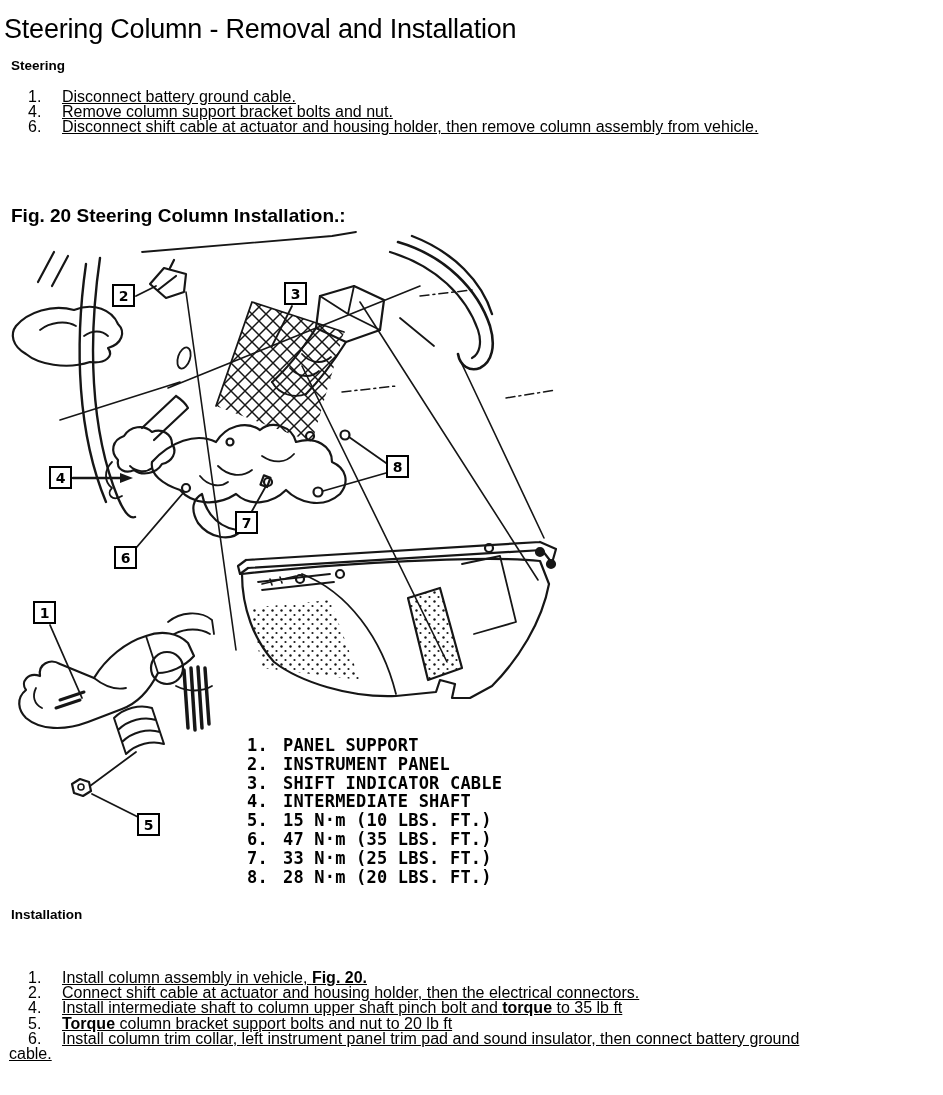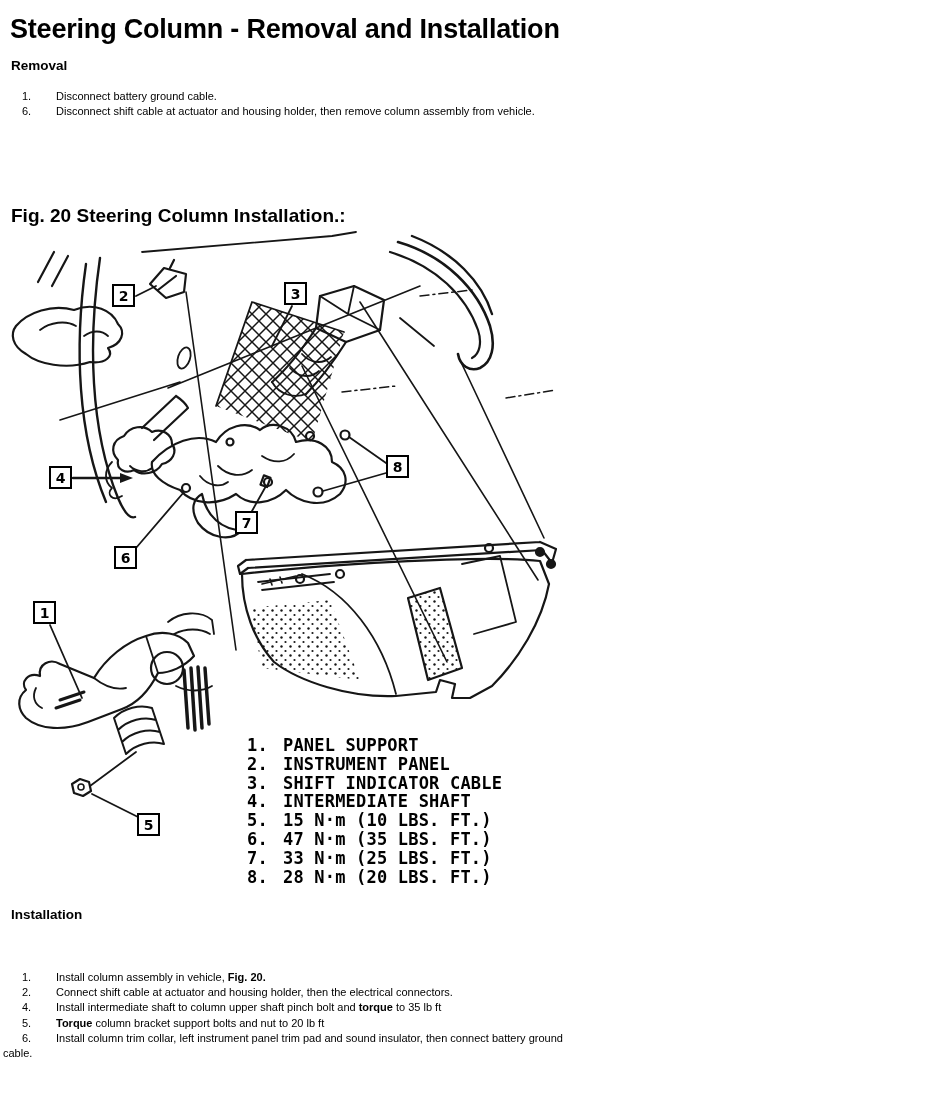--- a/index.html
+++ b/index.html
@@ -1,25 +1,25 @@
 <!DOCTYPE html>
 <html><head>
 <meta charset="utf-8">
 <style>
   html,body{margin:0;padding:0;background:#fff;}
   body{font-family:"Liberation Sans","DejaVu Sans",sans-serif;color:#000;}
   .page{position:relative;width:943px;height:1095px;background:#fff;overflow:hidden;}
 
-  .title{position:absolute;left:10px;top:-4px;font-size:27px;font-weight:700;letter-spacing:-0.2px;white-space:nowrap;}
+  .title{position:absolute;left:4px;top:-4px;font-size:27px;font-weight:400;letter-spacing:-0.2px;white-space:nowrap;}
   .sec-head{position:absolute;left:11px;font-size:13.5px;font-weight:700;}
   .head-removal{top:58px;}
   .head-install{top:907px;}
   .fig-caption{position:absolute;left:11px;top:205px;font-size:19px;font-weight:700;white-space:nowrap;}
 
-  .steps{position:absolute;left:3px;width:930px;font-size:11px;line-height:15.2px;}
+  .steps{position:absolute;left:9px;width:930px;font-size:16px;line-height:15.2px;text-decoration:underline;}
   .steps-removal{top:89px;}
   .steps-install{top:970px;}
   .step{margin:0;}
   .step .step-num{display:inline-block;margin-left:19px;width:34px;}
   .step b{font-weight:700;}
 
   .figure{position:absolute;left:0;top:230px;width:600px;height:690px;}
   .figure svg{position:absolute;left:0;top:0;}
 
   .callout{position:absolute;width:19px;height:19px;border:2.5px solid #000;background:#fff;
@@ -35,23 +35,24 @@
   .legend-row{display:flex;}
   .legend-num{width:36px;flex:0 0 36px;}
 </style>
 </head>
 <body>
 
 <div class="page">
 
   <h1 class="title">Steering Column - Removal and Installation</h1>
 
-  <div class="sec-head head-removal">Removal</div>
+  <div class="sec-head head-removal">Steering</div>
   <div class="steps steps-removal">
       <div class="step"><span class="step-num">1.</span><span>Disconnect battery ground cable.</span></div>
+      <div class="step"><span class="step-num">4.</span><span>Remove column support bracket bolts and nut.</span></div>
       <div class="step"><span class="step-num">6.</span><span>Disconnect shift cable at actuator and housing holder, then remove column assembly from vehicle.</span></div>
     </div>
 
   <div class="fig-caption">Fig. 20 Steering Column Installation.:</div>
 
   <div class="figure">
 
     <svg width="600" height="690" viewBox="0 0 600 690" xmlns="http://www.w3.org/2000/svg">
       <defs>
         <pattern id="dots" width="9" height="9" patternUnits="userSpaceOnUse">

